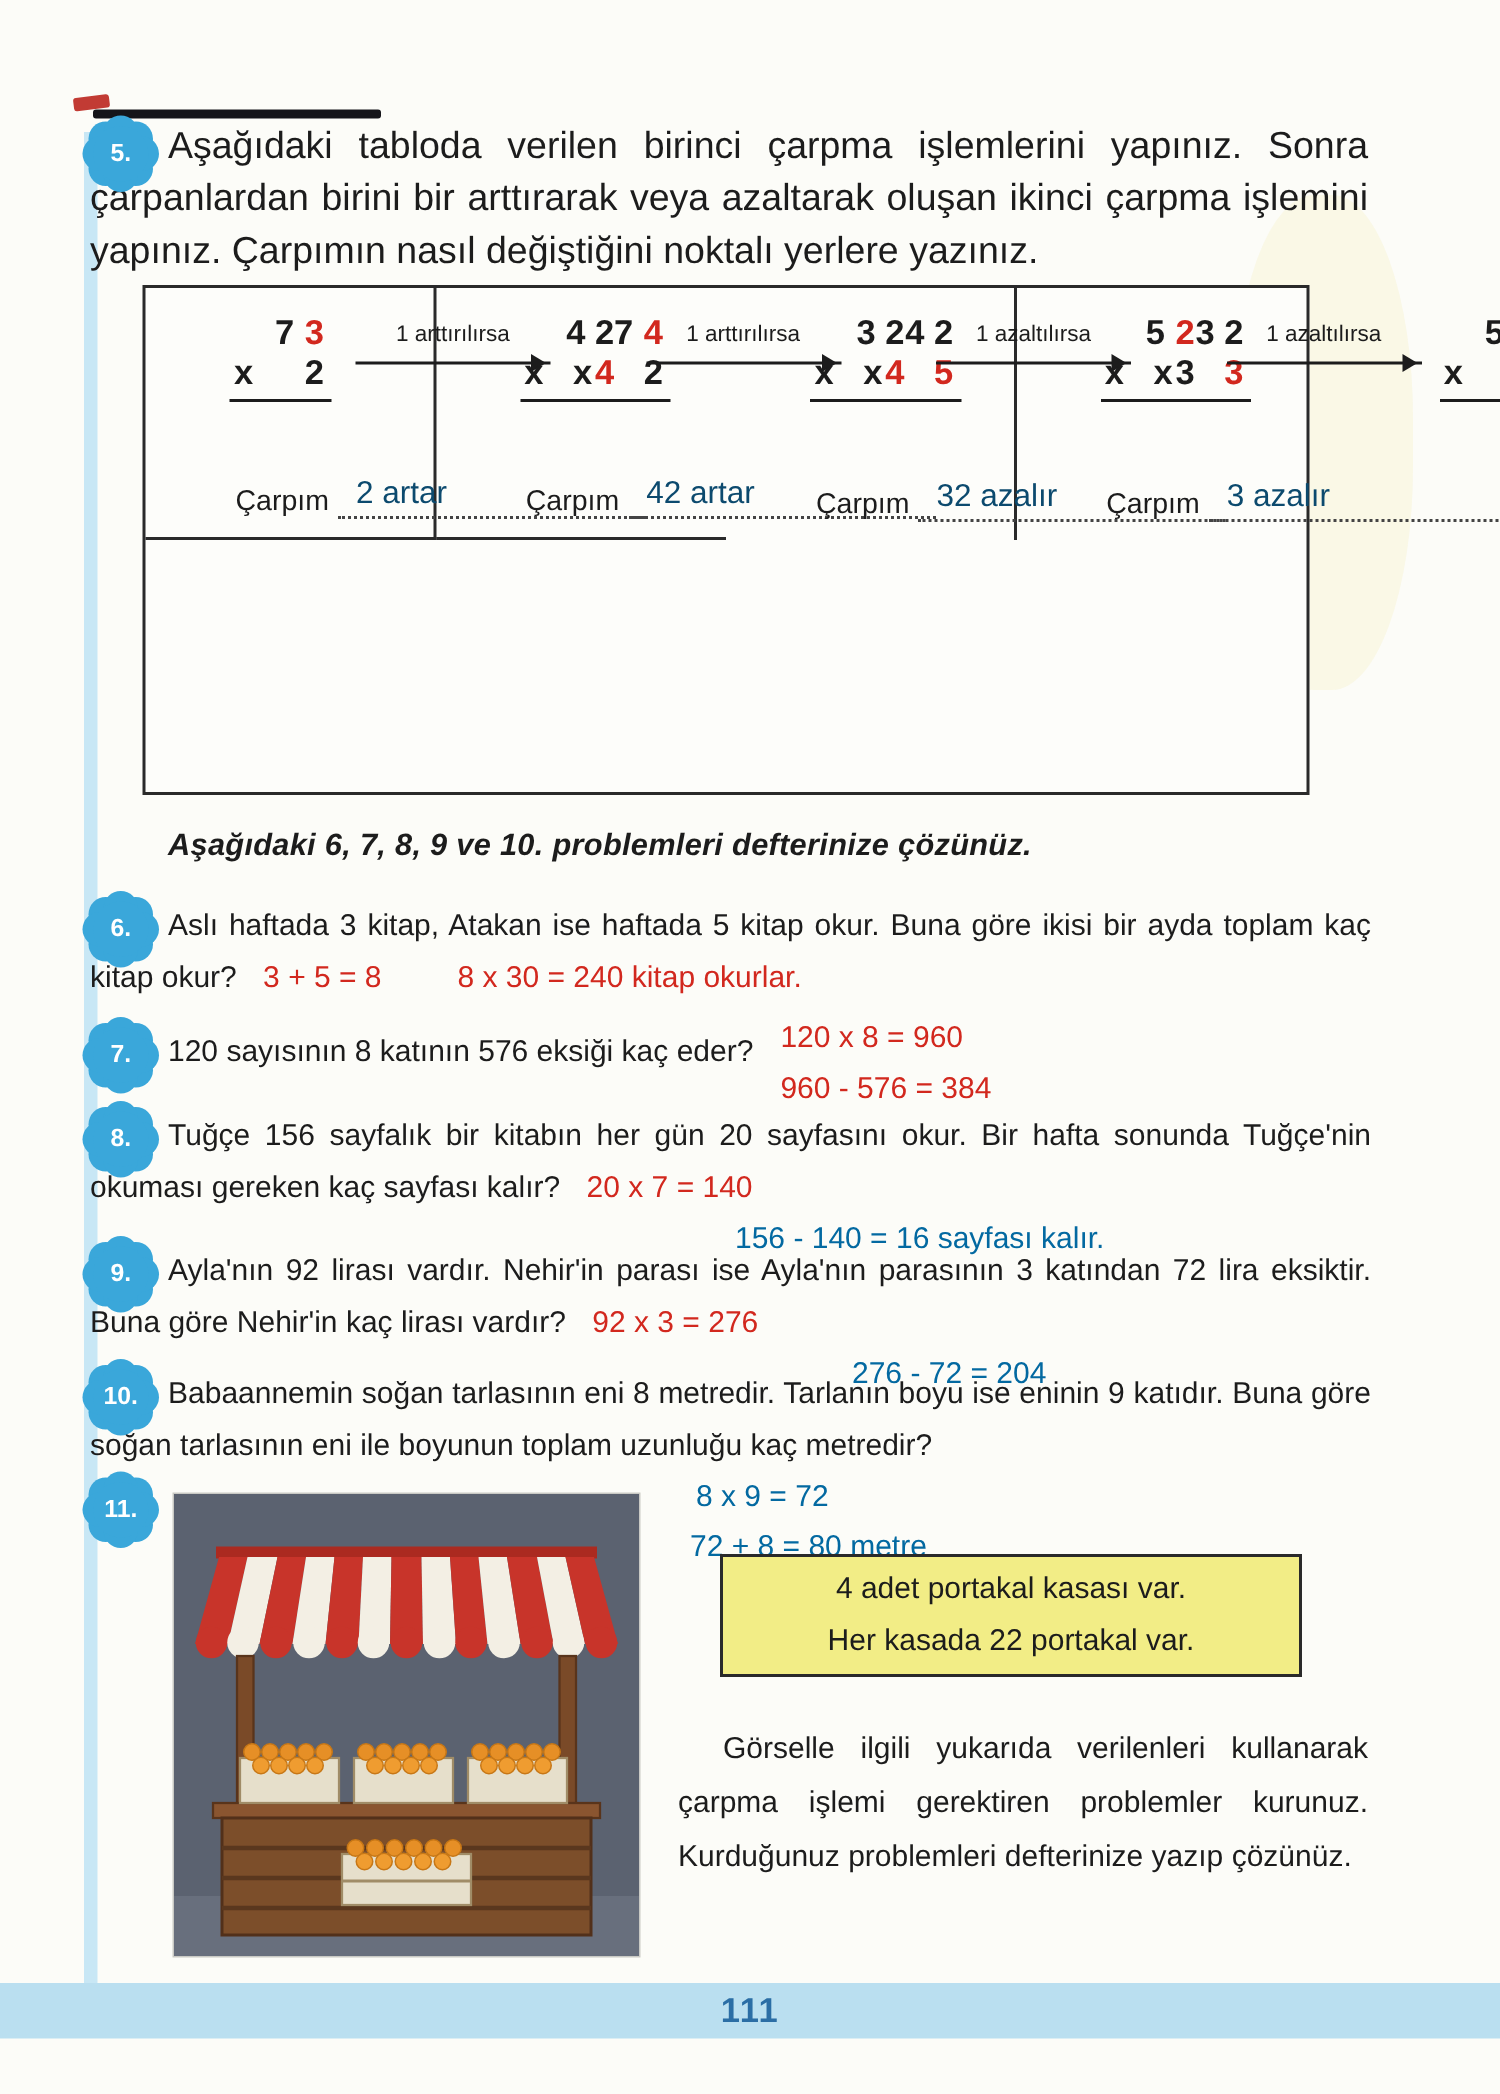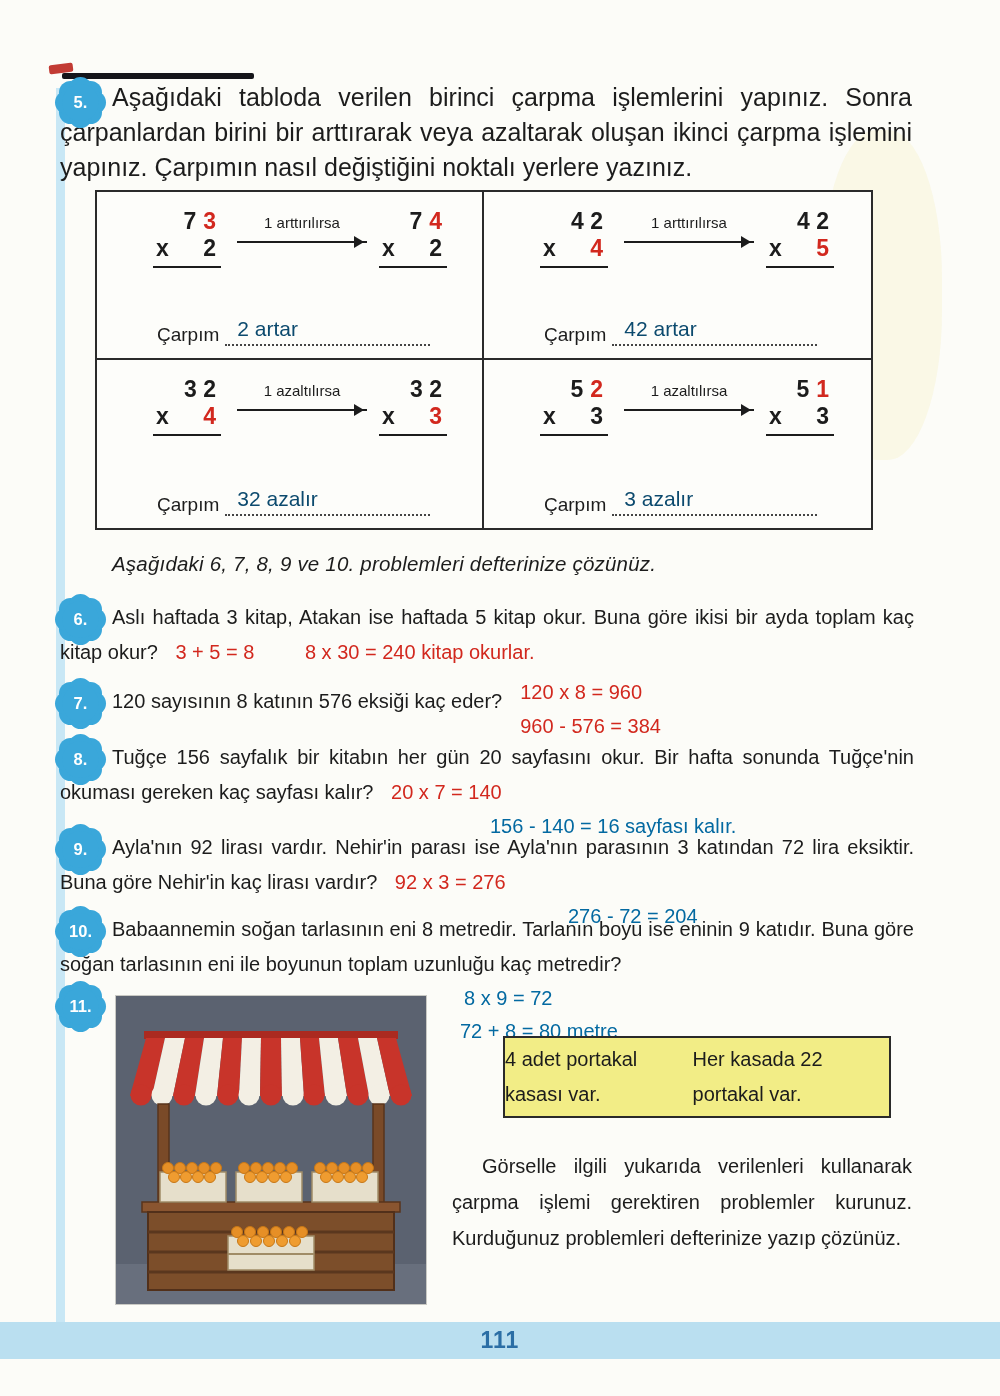--- a/index.html
+++ b/index.html
@@ -26,21 +26,21 @@
   }
   
   .p5-text{
     position:absolute;left:60px;top:80px;width:852px;margin:0;
     font-size:25px;line-height:35px;text-align:justify;text-indent:52px;
   }
   
   .mtable{
     position:absolute;left:95px;top:190px;width:774px;height:336px;
     border:2px solid #2a2a2a;display:grid;
-    grid-template-columns:1fr 1fr;grid-template-rows:1fr 1fr;background:#fdfdfa;
+    grid-template-columns:1fr 1fr 1fr 1fr;grid-template-rows:1fr 1fr;background:#fdfdfa;
   }
   .cell{position:relative;}
   .cell:nth-child(odd){border-right:2px solid #2a2a2a;}
   .cell:nth-child(-n+2){border-bottom:2px solid #2a2a2a;}
   .mult{position:absolute;width:68px;font-size:23px;font-weight:600;line-height:27px;}
   .mult.m1{left:56px;top:16px;}
   .mult.m2{left:282px;top:16px;}
   .mtop{text-align:right;padding-right:5px;}
   .mtop .rd:not(:empty){margin-left:7px;}
   .mbot{display:flex;justify-content:space-between;border-bottom:2.5px solid #1c1c1c;padding:0 5px 4px 3px;}
@@ -53,39 +53,39 @@
     content:"";position:absolute;right:-3px;top:-7px;width:0;height:0;
     border:6px solid transparent;border-left:10px solid #1c1c1c;
   }
   .carpim-row{position:absolute;left:60px;bottom:12px;display:flex;align-items:flex-end;gap:6px;}
   .carpim-label{font-size:19px;}
   .dot-area{position:relative;display:inline-block;width:205px;height:22px;border-bottom:2px dotted #444;}
   .cell-answer{position:absolute;left:12px;bottom:3px;color:#0c4a6e;font-size:21px;white-space:nowrap;font-weight:500;}
   
   .instruction{
     position:absolute;left:112px;top:552px;margin:0;
-    font-size:20.5px;font-style:italic;font-weight:400;letter-spacing:.2px;
+    font-size:20.5px;font-style:italic;font-weight:700;letter-spacing:.2px;
   }
   
   .problem{position:absolute;left:60px;width:854px;font-size:20px;line-height:35px;}
   .problem p{margin:0;text-indent:52px;text-align:justify;}
   .problem .badge{left:2px;top:1px;}
   .ans{color:#d2281e;font-weight:500;}
   .ans.gap{margin-left:45px;}
   .ans.inline{margin-left:12px;}
   .ansblock{color:#0369a1;font-weight:500;line-height:33px;}
   .row7{display:flex;align-items:flex-start;}
   .ptext7{padding-left:52px;white-space:nowrap;}
   .anscol{display:flex;flex-direction:column;margin-left:18px;margin-top:-9px;line-height:34px;color:#d2281e;font-weight:500;justify-content:space-between;}
   
   .stall-frame{position:absolute;left:115px;top:995px;width:310px;height:308px;border:1px solid #c9c9c4;box-sizing:content-box;}
   .yellow-box{
-    position:absolute;left:503px;top:1036px;width:388px;height:82px;
+    position:absolute;left:480px;top:1036px;width:388px;height:82px;
     background:#f2ed86;border:2px solid #2a2a2a;box-sizing:border-box;
-    display:flex;flex-direction:row;justify-content:center;align-items:center;
+    display:flex;flex-direction:column;justify-content:center;align-items:center;
     font-size:20px;line-height:35px;
   }
   .p11-par{
     position:absolute;left:452px;top:1148px;width:460px;margin:0;
     font-size:20px;line-height:36px;text-align:justify;text-indent:30px;
   }
   
   .footer-bar{
     position:absolute;left:0;top:1322px;width:1000px;height:37px;background:#badff0;
     display:flex;align-items:center;justify-content:center;

